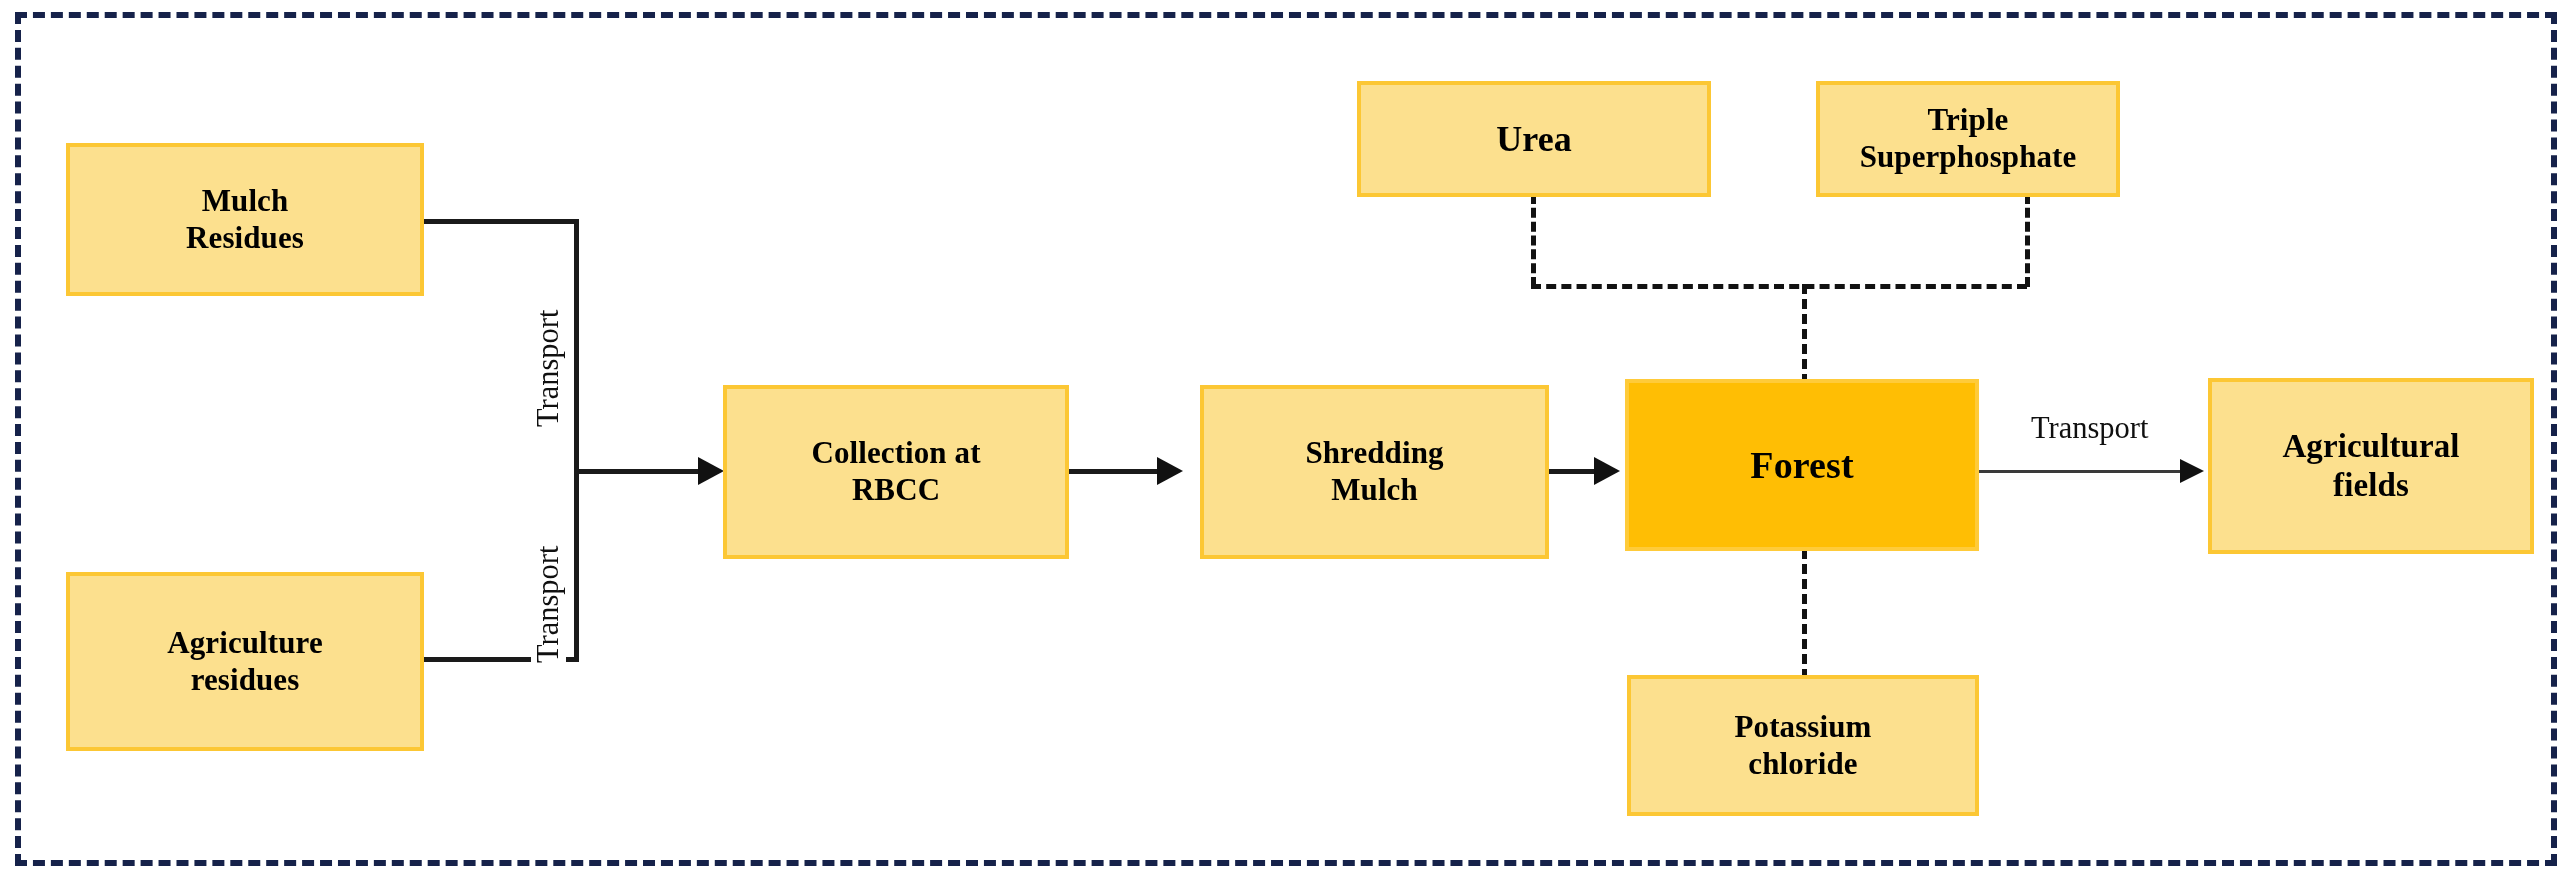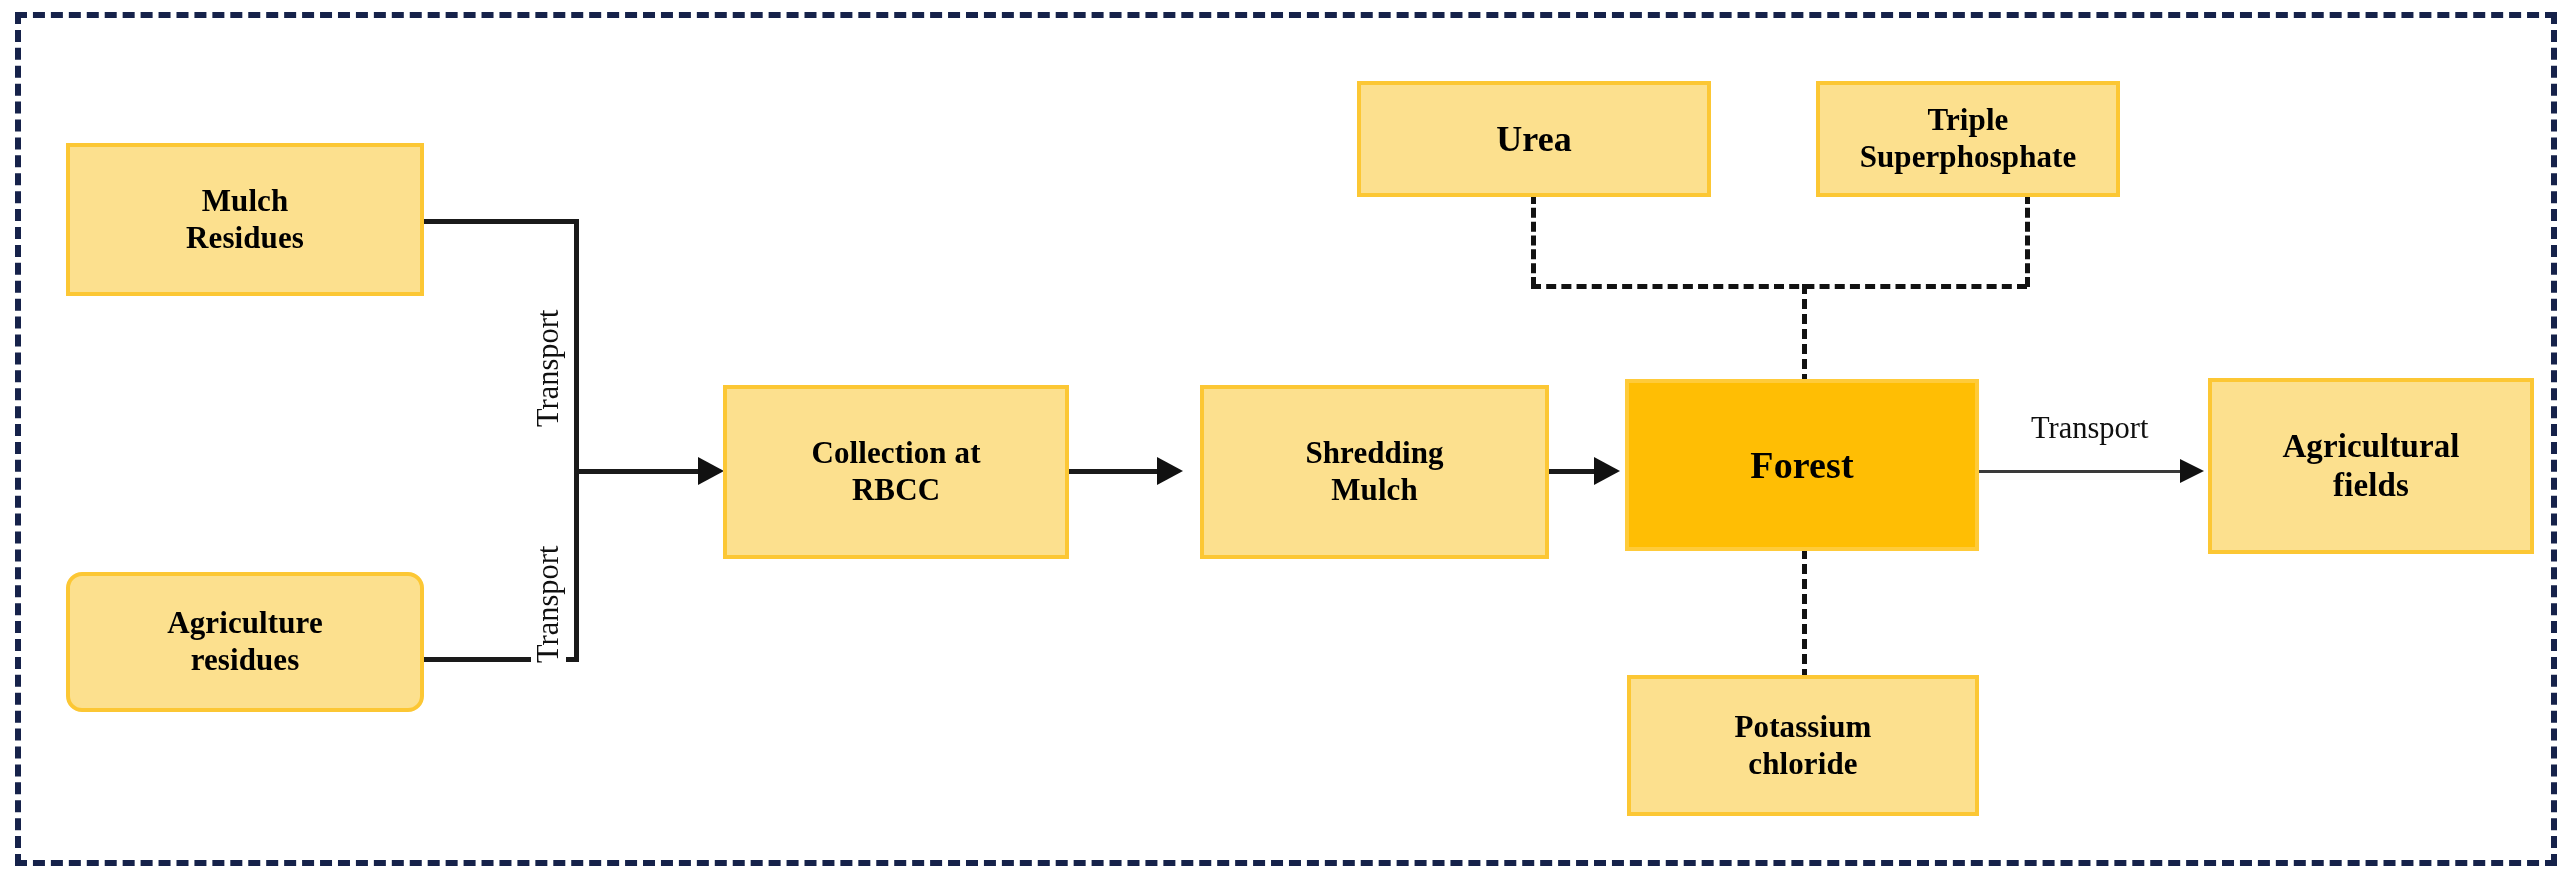--- a/index.html
+++ b/index.html
@@ -134,21 +134,21 @@
 
   <div class="dash-v" style="left:1802px; top:549px; height:130px;"></div>
 
   <div class="box" style="left:66px; top:143px; width:358px; height:153px; font-size:31px;">
     <span class="txt">
       <span>Mulch</span><br>
       <span>Residues</span>
     </span>
   </div>
 
-  <div class="box" style="left:66px; top:572px; width:358px; height:140px; font-size:31px;border-radius:16px;">
+  <div class="box" style="left:66px; top:572px; width:358px; height:179px; font-size:31px;">
     <span class="txt">
       <span>Agriculture</span><br>
       <span>residues</span>
     </span>
   </div>
 
   <div class="box" style="left:723px; top:385px; width:346px; height:174px; font-size:31px;">
     <span class="txt">
       <span>Collection at</span><br>
       <span>RBCC</span>

